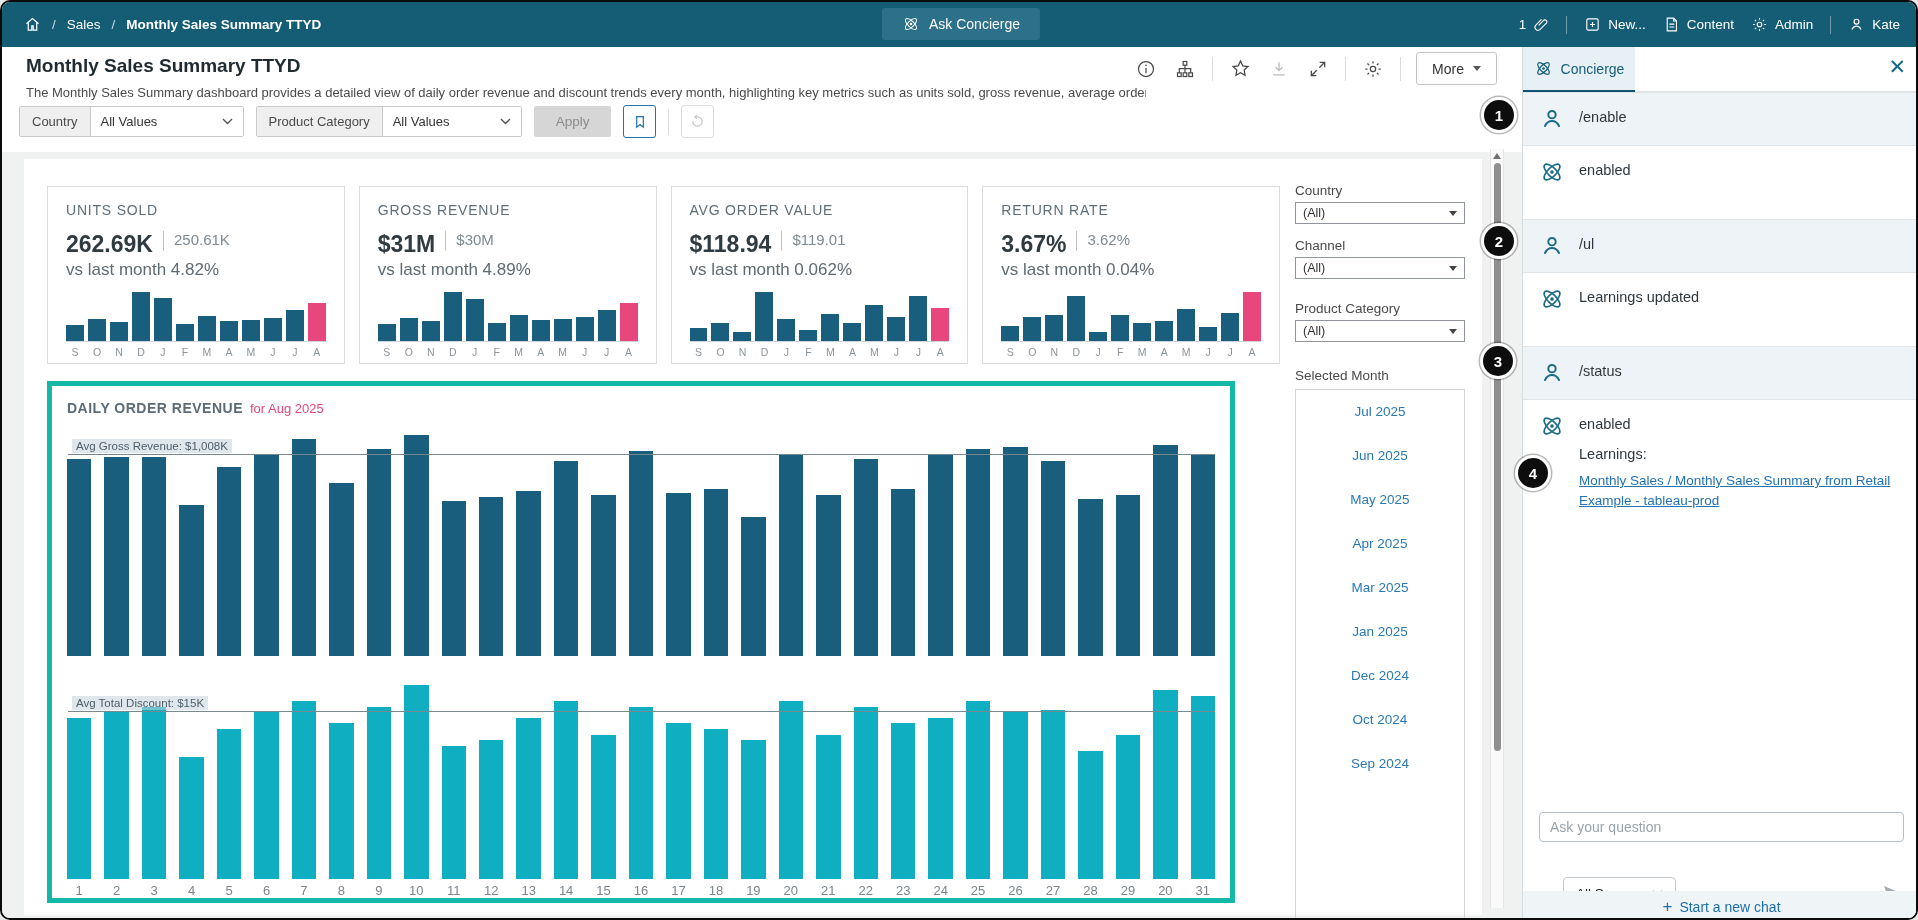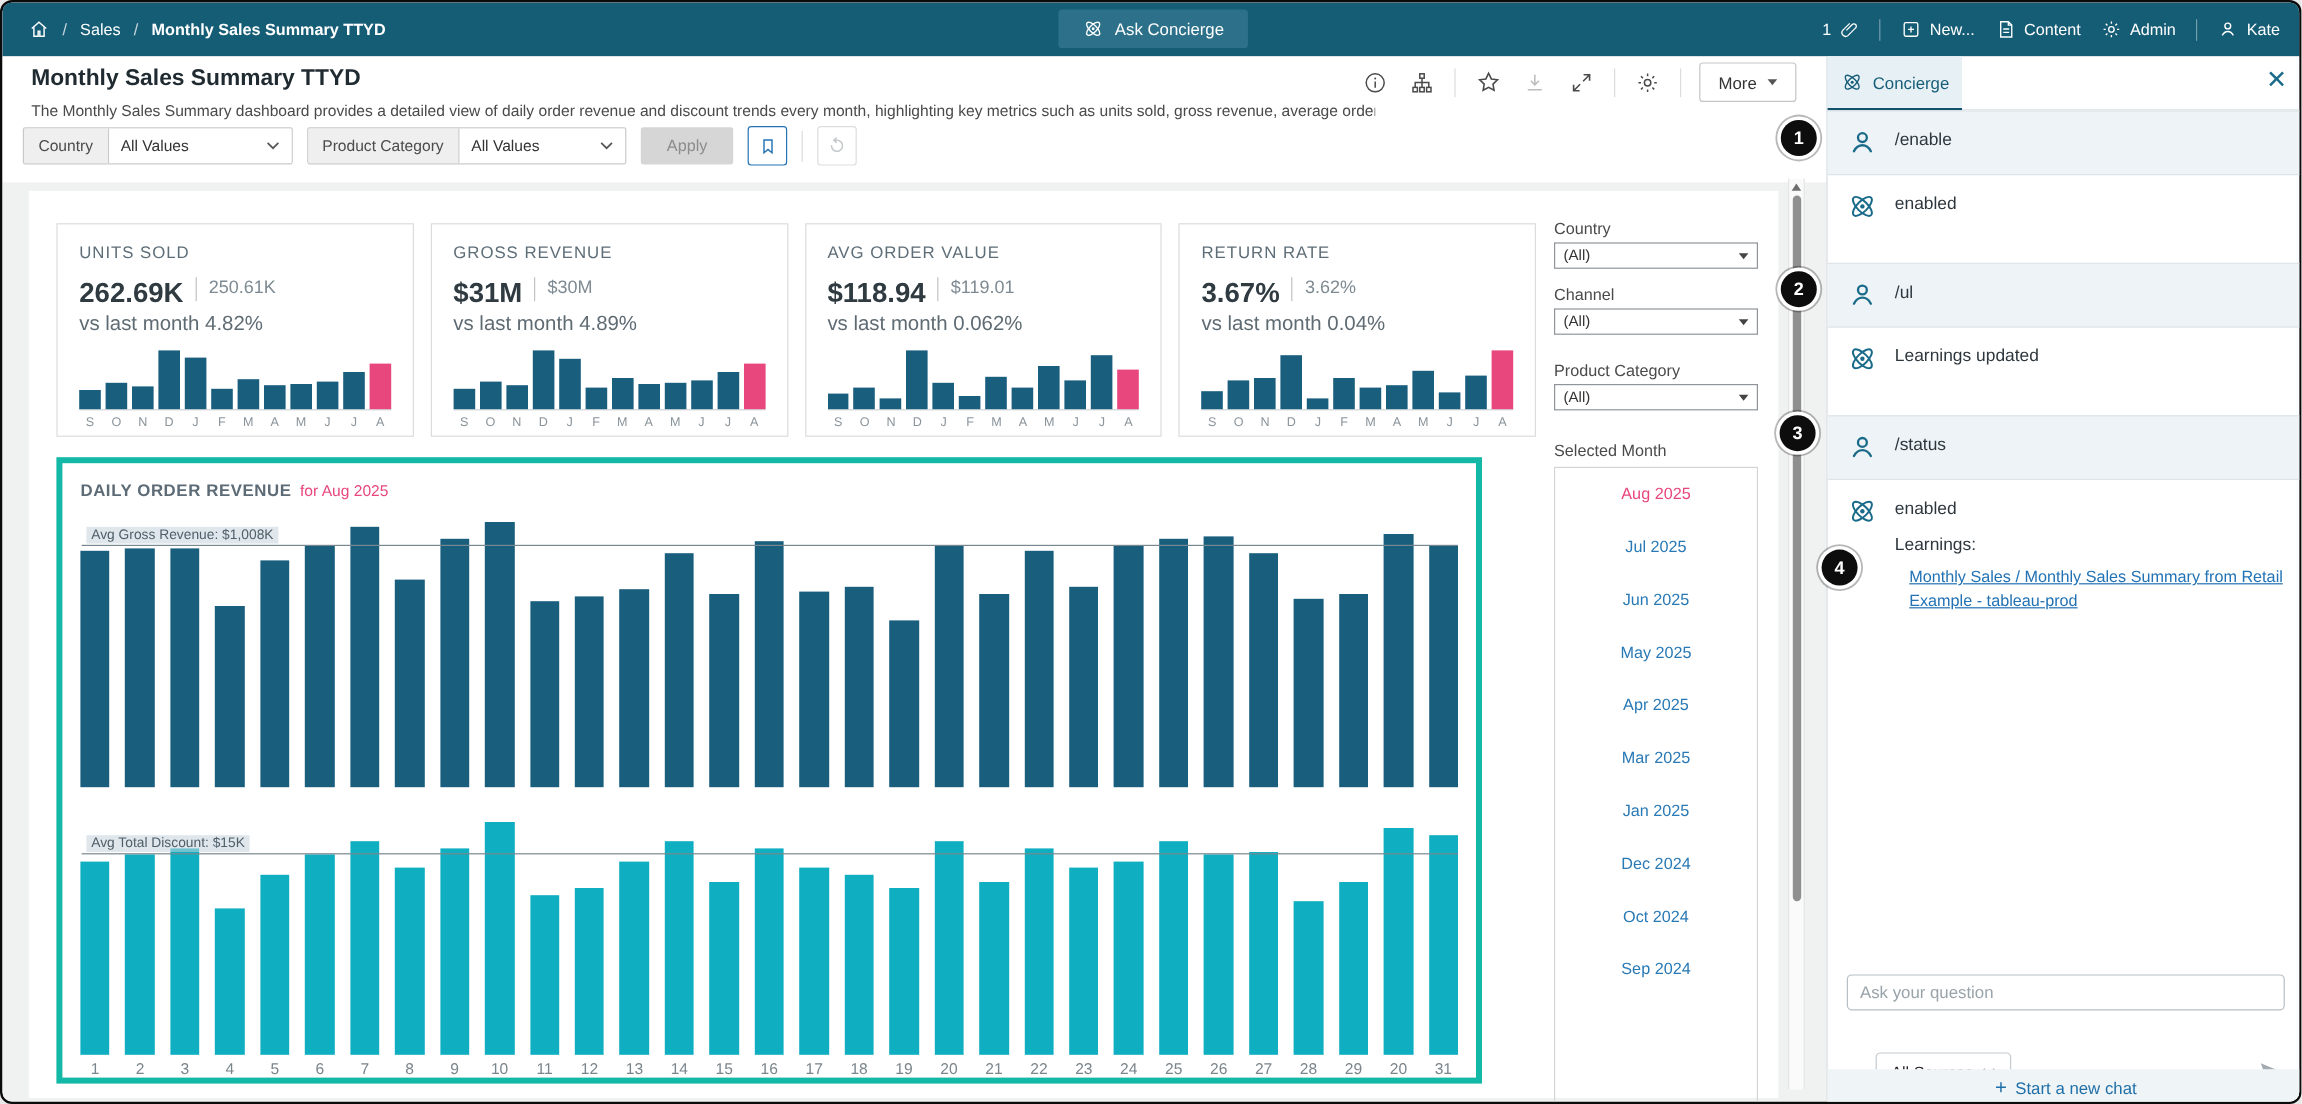--- a/index.html
+++ b/index.html
@@ -91,21 +91,21 @@
   .cc-head { position:relative; height:45px; border-bottom:1px solid #DDE3E7; }
   .cc-tab { position:absolute; left:0; top:0; width:112px; height:45px; background:#E7F0F5; border-bottom:2px solid #12536B; display:flex; align-items:center; justify-content:center; gap:8px; color:#175D78; font-size:14px; cursor:pointer; }
   .cc-close { position:absolute; right:14px; top:9px; font-size:21px; color:#1A6B8A; cursor:pointer; line-height:1; }
   .cc-msgs { position:absolute; left:0; right:0; top:45px; }
   .msg { display:flex; gap:14px; padding:13px 16px; font-size:14.5px; color:#2E373D; }
   .msg.user { background:#EDF3F6; border-top:1px solid #DEE4E8; border-bottom:1px solid #DEE4E8; min-height:50px; }
   .msg.bot { padding-bottom:34px; }
   .msg-icon { width:26px; height:26px; color:#1A6B8A; flex:none; }
   .msg-body { padding-top:3px; }
   .learnings { margin-top:14px; }
-  .msg-link { display:block; margin-top:9px; max-width:318px; font-size:13.5px; line-height:1.45; color:#2272B4; text-decoration:underline; cursor:pointer;margin-left:12px; }
+  .msg-link { display:block; margin-top:9px; max-width:318px; font-size:13.5px; line-height:1.45; color:#2272B4; text-decoration:underline; cursor:pointer; }
   .cc-ask { position:absolute; left:16px; right:16px; top:765px; }
   .cc-ask input { width:100%; height:30px; border:1px solid #B6BFC5; border-radius:4px; padding:0 10px; font-size:14px; color:#333; font-family:"Liberation Sans",sans-serif; }
   .cc-ask input::placeholder { color:#98A3AA; }
   .cc-srcrow { position:absolute; left:16px; right:16px; top:830px; height:34px;margin-left:24px; }
   .src-btn { height:32px; border:1px solid #C2CACF; border-radius:4px; background:#fff; padding:0 12px; font-size:13.5px; color:#222; display:inline-flex; align-items:center; gap:8px; cursor:pointer; }
   .send-btn { position:absolute; right:0; top:4px; color:#A3ABB1; cursor:pointer; }
   .send-info { position:absolute; right:-4px; bottom:-4px; width:12px; height:12px; border:1px solid #B9C0C5; border-radius:50%; font-size:8px; color:#B9C0C5; display:flex; align-items:center; justify-content:center; background:#fff; }
   .cc-foot { position:absolute; left:0; right:0; bottom:0; height:31px; background:#EFF4F7; display:flex; align-items:center; justify-content:center; gap:7px; color:#1F6FA8; font-size:14px; cursor:pointer; }
   .cc-foot .plus { font-size:17px; }
 
@@ -447,21 +447,20 @@
           <span>(All)</span>
           <span class="tri"></span>
         </div>
         <div class="rf-label mt3">Product Category</div>
         <div class="tsel">
           <span>(All)</span>
           <span class="tri"></span>
         </div>
         <div class="rf-label mt3" style="margin-top:26px">Selected Month</div>
         <div class="month-box" id="month-list">
-            <div class="month-item selected">Aug 2025</div>
             <div class="month-item">Jul 2025</div>
             <div class="month-item">Jun 2025</div>
             <div class="month-item">May 2025</div>
             <div class="month-item">Apr 2025</div>
             <div class="month-item">Mar 2025</div>
             <div class="month-item">Jan 2025</div>
             <div class="month-item">Dec 2024</div>
             <div class="month-item">Oct 2024</div>
             <div class="month-item">Sep 2024</div>
           </div>

